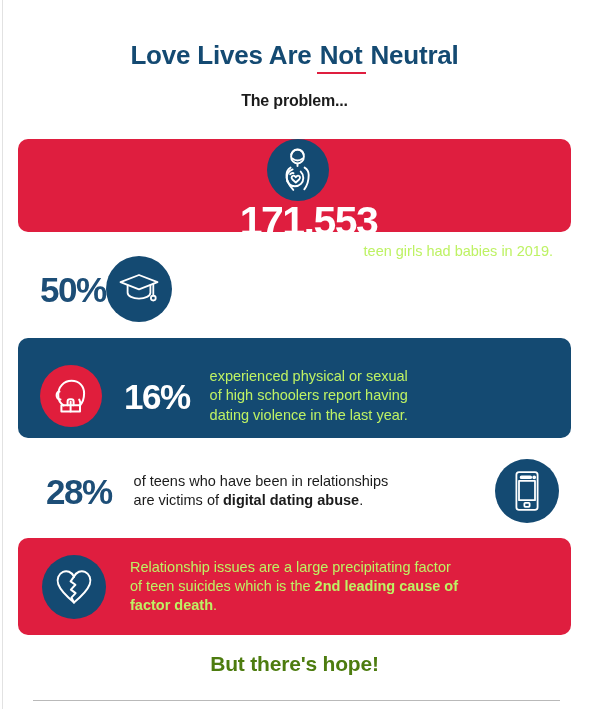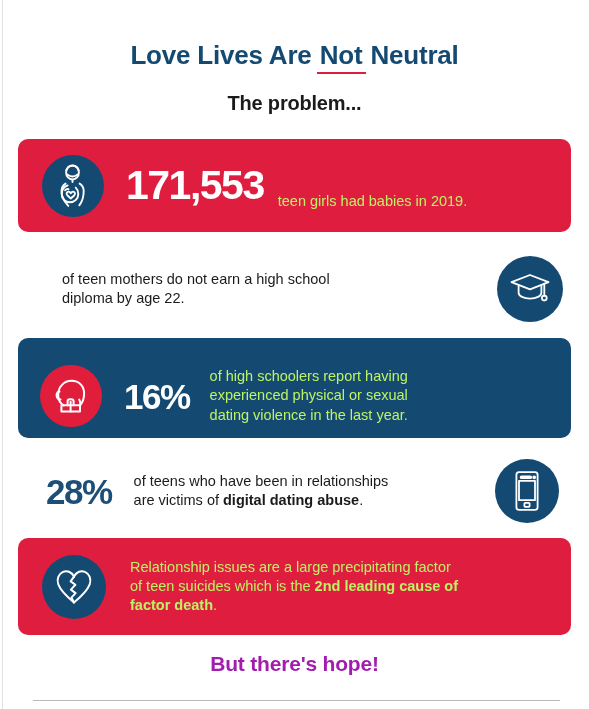--- a/index.html
+++ b/index.html
@@ -60,35 +60,35 @@
     height: 2.5px;
     background: #df1e3f;
   }
 
   .subhead {
     position: absolute;
     left: 0;
     top: 92px;
     width: 589px;
     text-align: center;
-    font-size: 20px;
+    font-size: 16px;
     font-weight: bold;
     color: #1b1b1b;
     letter-spacing: -0.2px;
   }
 
   .footer-note {
     position: absolute;
     left: 0;
     top: 652px;
     width: 589px;
     text-align: center;
     font-size: 21px;
     font-weight: bold;
-    color: #a21caf;
+    color: #4d7c0f;
     letter-spacing: -0.2px;
   }
 
   .bottom-rule {
     position: absolute;
     left: 33px;
     top: 700px;
     width: 527px;
     height: 1px;
     background: #b9b9b9;
@@ -139,21 +139,21 @@
 
   .blurb {
     flex: 1 1 auto;
     line-height: 1.32;
   }
   .blurb.white { color: #bef264; }
   .blurb.dark  { color: #1b1b1b; }
   .blurb b { font-weight: bold; }
 
   
-  #row-births   { top: 139px; height: 93px; padding: 0 18px 0 24px; }
+  #row-births   { top: 139px; height: 93px; padding: 0 18px 0 24px; flex-direction: column; }
   #row-births .badge { width: 62px; height: 62px; }
   #row-births .bignum { font-size: 41px; margin-left: 22px; }
   #row-births .blurb  { font-size: 14.5px; margin-left: 14px; align-self: flex-end; margin-bottom: 21px; }
 
   #row-diploma  { top: 248px; height: 82px; padding: 0 8px 0 22px; }
   #row-diploma .bignum { font-size: 35px; }
   #row-diploma .blurb  { font-size: 14.5px; margin-left: 22px; }
   #row-diploma .badge  { width: 66px; height: 66px; }
 
   #row-violence { top: 338px; height: 100px; padding: 16px 18px 0 22px; }
@@ -202,24 +202,21 @@
 
           <path d="M12.2 26.2c.9-1 2.2-1.4 3.3-1"></path>
         </svg>
       </span>
     </div>
     <div class="bignum white">171,553</div>
     <div class="blurb white">teen girls had babies in 2019.</div>
   </div>
 
   <div class="row plain" id="row-diploma">
-    <div class="blurb dark">
-      <div>of teen mothers do not earn a high school</div>
-      <div>diploma by age 22.</div>
-    </div>
+    <div class="bignum navy">50%</div>
     <div class="badge navy">
       <span>
         <svg width="42" height="38" viewBox="0 0 42 38" fill="none" stroke="#ffffff" stroke-width="1.8" stroke-linecap="round" stroke-linejoin="round">
 
           <path d="M21 5 L39.5 12.2 L21 19.4 L2.5 12.2 Z"></path>
 
           <path d="M9.6 15.1v7.6c0 3.3 5.1 5.9 11.4 5.9 6.3 0 11.4-2.6 11.4-5.9v-7.6"></path>
 
           <path d="M35.3 13.6v12.1"></path>
           <circle cx="35.3" cy="28.1" r="2.4"></circle>
@@ -241,22 +238,22 @@
 
           <rect x="10.4" y="30.2" width="18.6" height="6.3"></rect>
 
           <path d="M16.6 30.2v-3.8c0-1.2 1-2.1 2.2-2.1h1.6c1.2 0 2.2.9 2.2 2.1v3.8"></path>
           <path d="M19.6 26.8v9.7"></path>
         </svg>
       </span>
     </div>
     <div class="bignum white">16%</div>
     <div class="blurb white">
+      <div>experienced physical or sexual</div>
       <div>of high schoolers report having</div>
-      <div>experienced physical or sexual</div>
       <div>dating violence in the last year.</div>
     </div>
   </div>
 
   <div class="row plain" id="row-digital">
     <div class="bignum navy">28%</div>
     <div class="blurb dark">
       <div>of teens who have been in relationships</div>
       <div><span>are victims of </span><b>digital dating abuse</b><span>.</span></div>
     </div>

